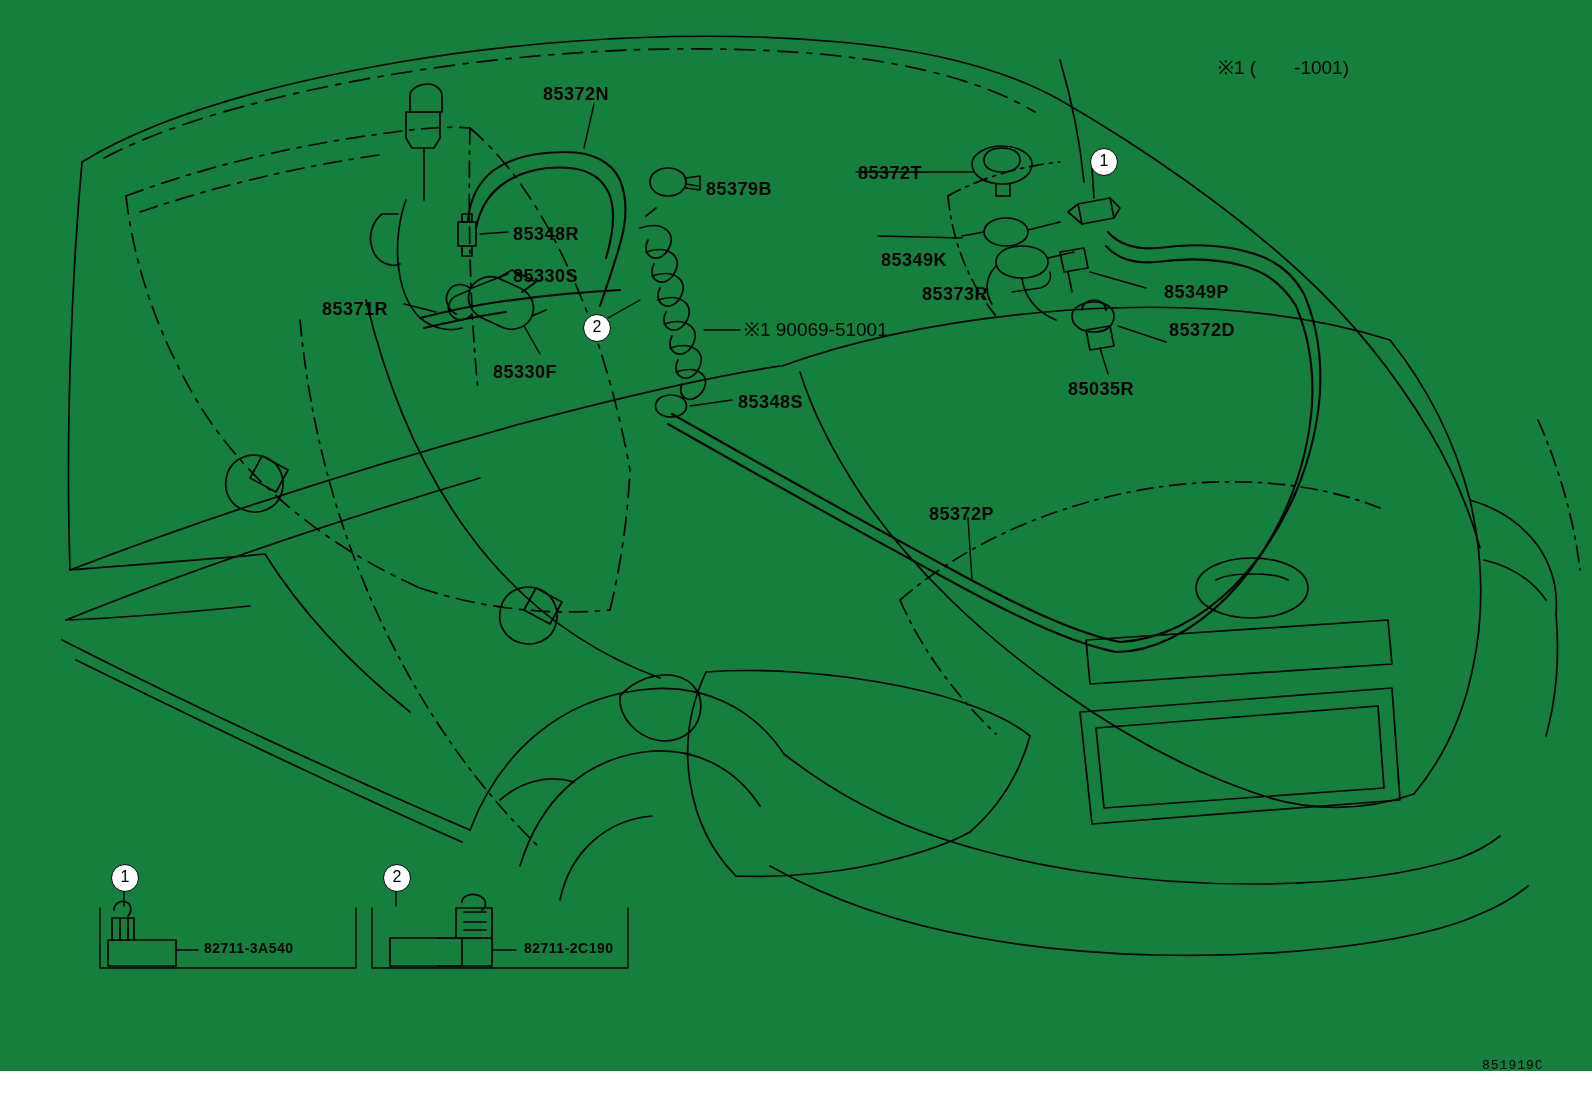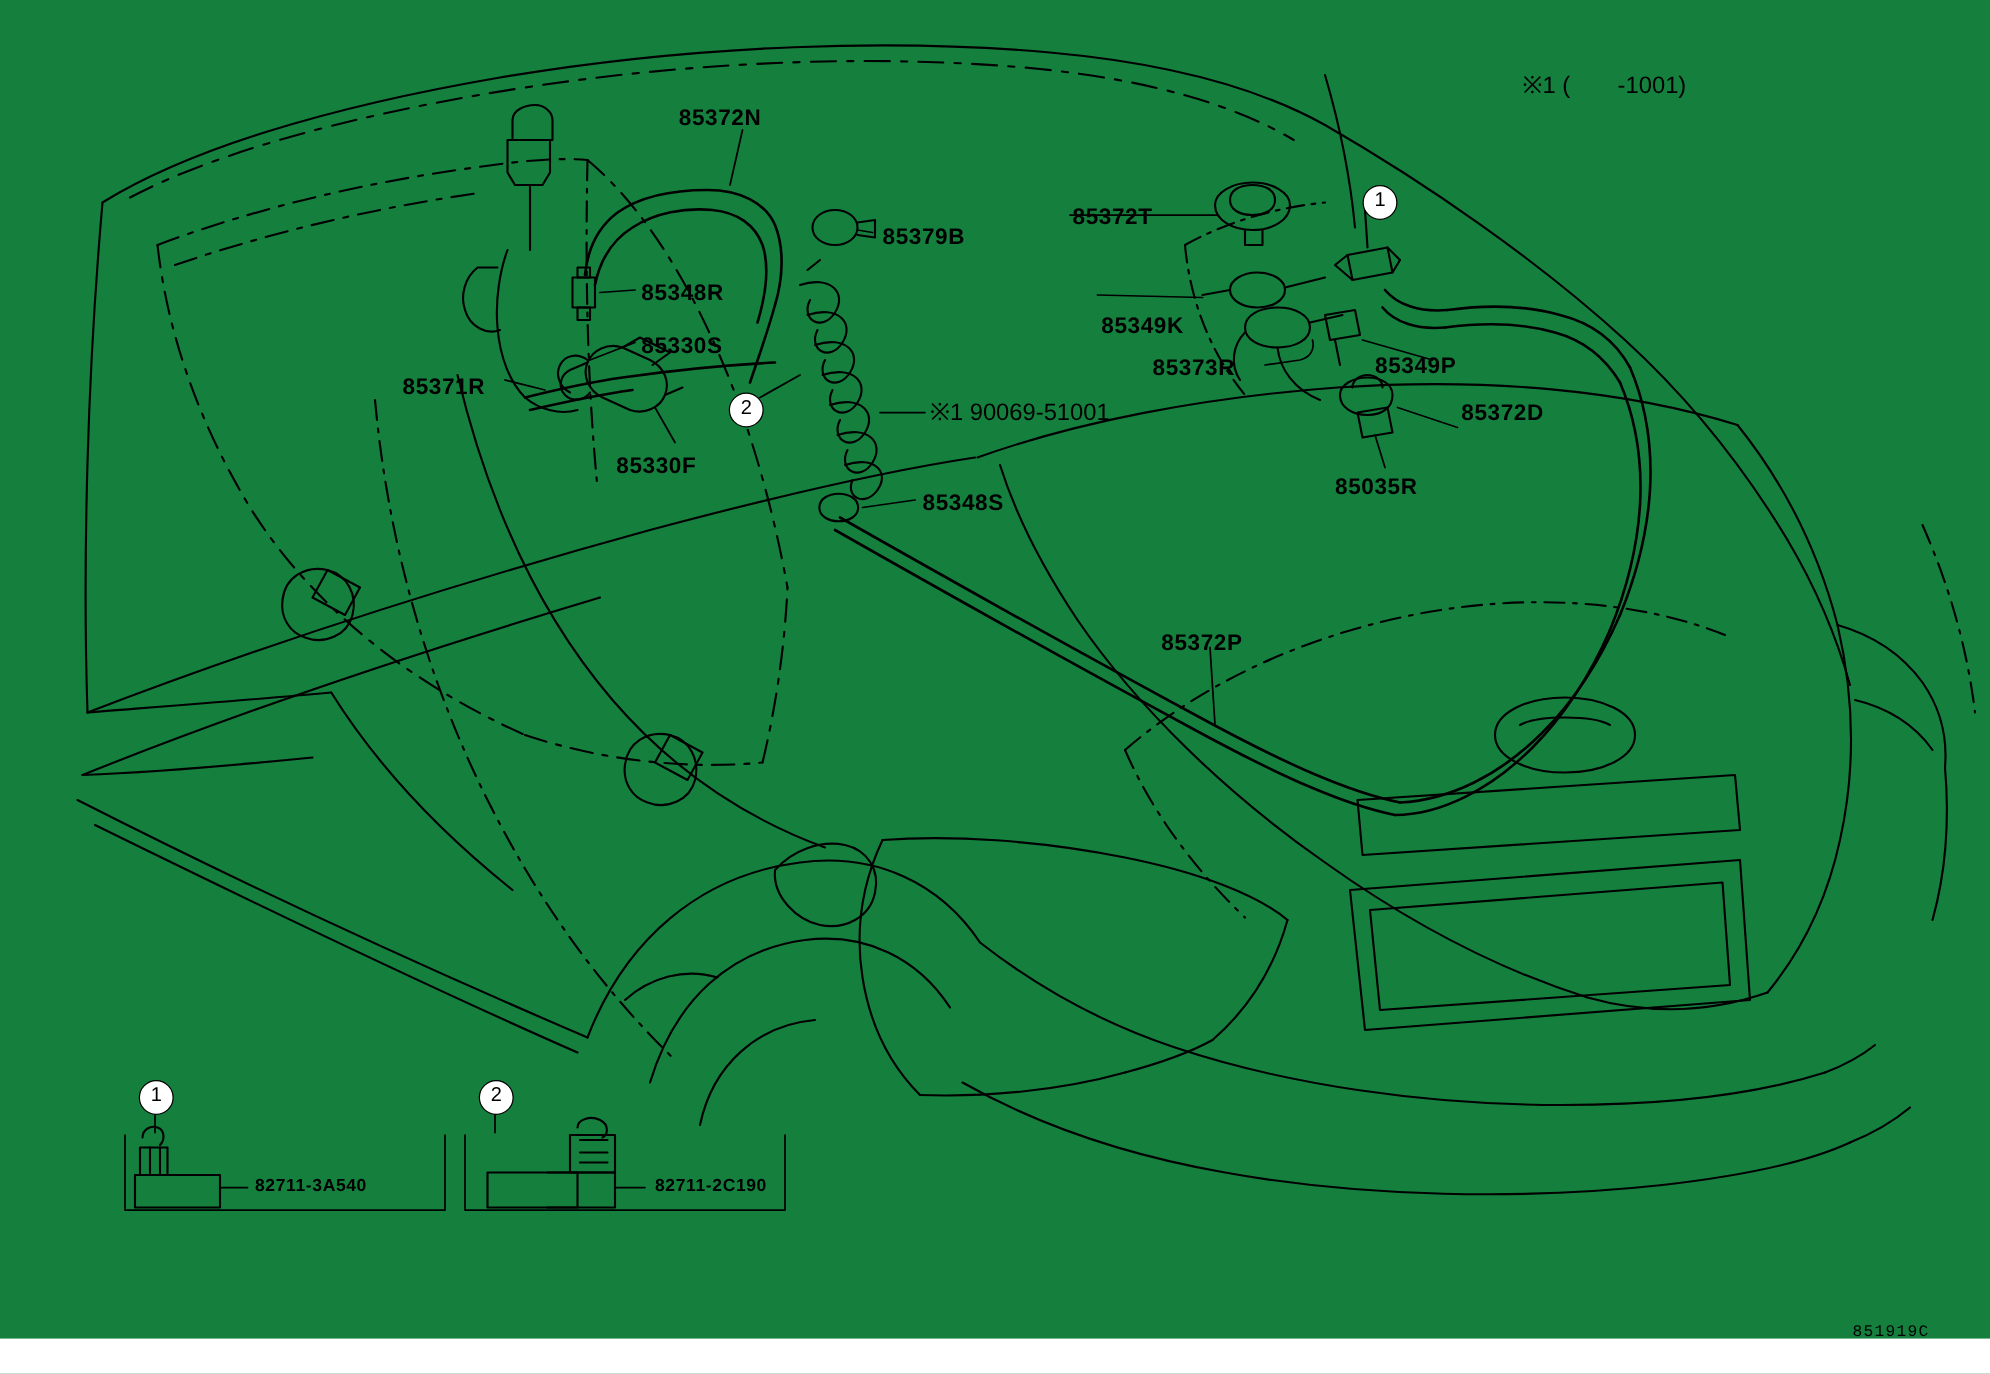--- a/index.html
+++ b/index.html
@@ -264,21 +264,21 @@
 
   <div class="note" style="left:1218px; top:54px;">※1 (　　-1001)</div>
 
   <div class="lbl" style="left:543px; top:84px;">85372N</div>
   <div class="lbl" style="left:706px; top:179px;">85379B</div>
   <div class="lbl" style="left:858px; top:163px;">85372T</div>
   <div class="lbl" style="left:513px; top:224px;">85348R</div>
   <div class="lbl" style="left:881px; top:226px;margin-top:24px;">85349K</div>
   <div class="lbl" style="left:513px; top:266px;">85330S</div>
   <div class="lbl" style="left:922px; top:284px;">85373R</div>
-  <div class="lbl" style="left:1100px; top:282px;text-align:center;">85349P</div>
+  <div class="lbl" style="left:1164px; top:282px;text-align:center;">85349P</div>
   <div class="lbl" style="left:322px; top:299px;">85371R</div>
   <div class="lbl" style="left:1169px; top:320px;">85372D</div>
   <div class="lbl" style="left:493px; top:362px;text-align:right;">85330F</div>
   <div class="lbl" style="left:1068px; top:379px;">85035R</div>
   <div class="lbl" style="left:738px; top:392px;">85348S</div>
   <div class="lbl" style="left:929px; top:504px;text-align:right;">85372P</div>
 
   <div class="note" style="left:744px; top:316px;">※1 90069-51001</div>
 
   <div class="circnum" style="left:1090px; top:148px;">1</div>

